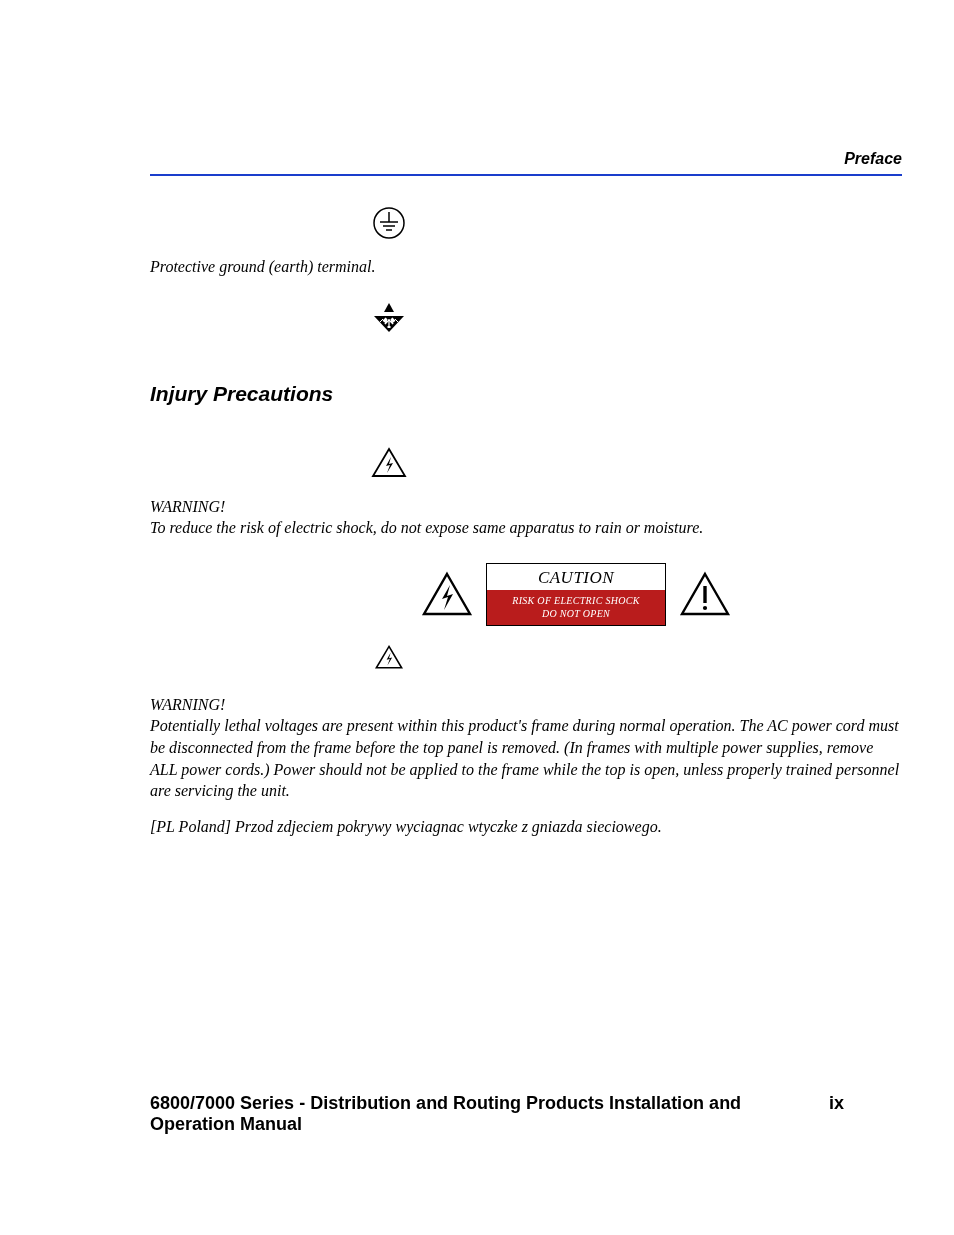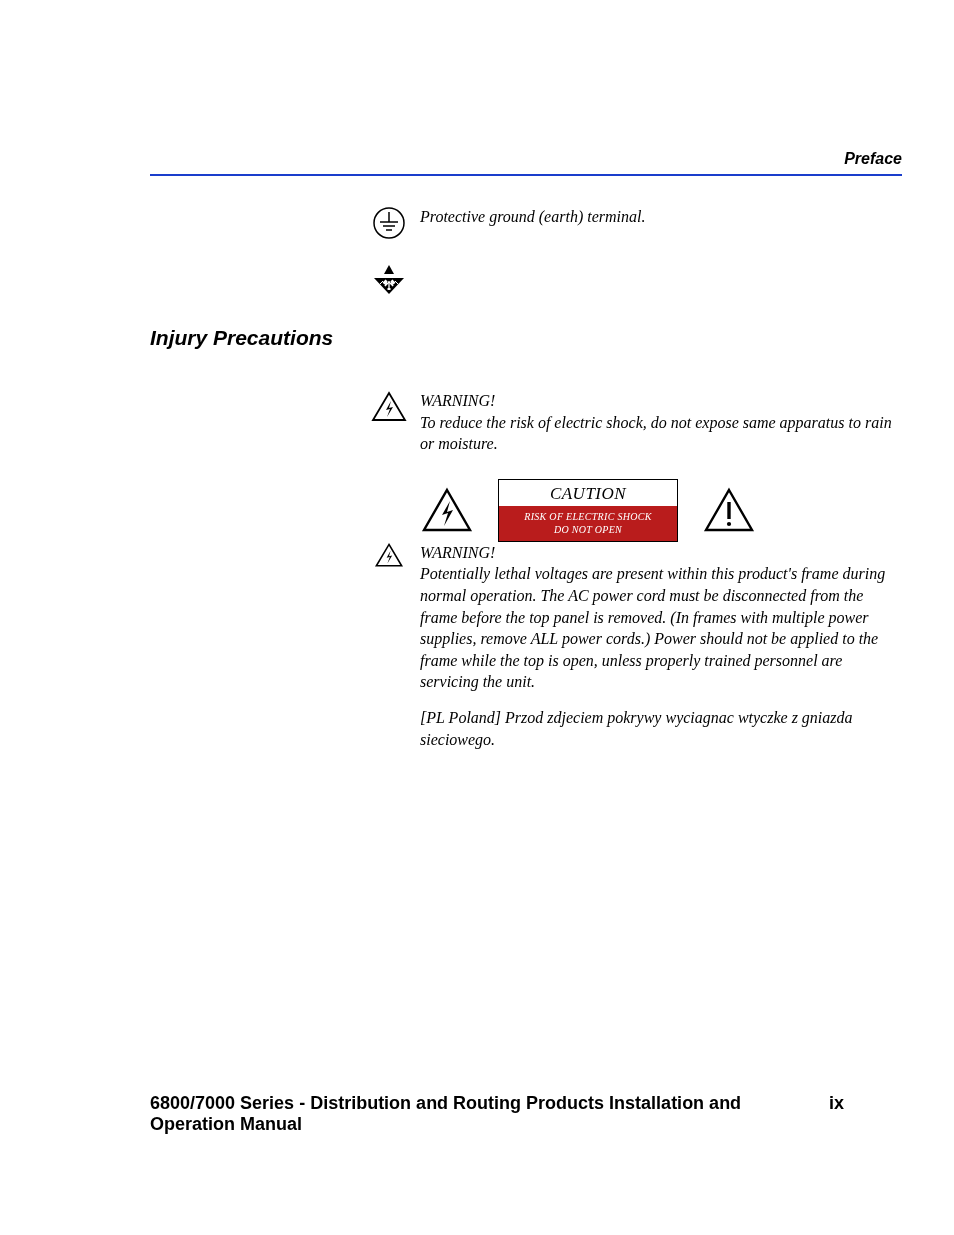--- a/index.html
+++ b/index.html
@@ -27,20 +27,21 @@
   }
   .header-rule {
     border: none;
     border-top: 2px solid #1a3dcc;
     margin: 0 0 30px 0;
   }
   .entry {
     display: flex;
     align-items: flex-start;
     margin-bottom: 24px;
+    flex-direction: column;
   }
   .icon-col {
     width: 50px;
     flex: 0 0 50px;
     display: flex;
     justify-content: center;
     align-items: flex-start;
     margin-left: 214px;
     margin-right: 6px;
   }
@@ -52,22 +53,23 @@
   .section-heading {
     font-family: Arial, Helvetica, sans-serif;
     font-weight: bold;
     font-size: 21px;
     margin-top: 30px;
     margin-bottom: 40px;
   }
   .caution-row {
     display: flex;
     align-items: center;
-    gap: 24px;
+    gap: 12px;
     margin-left: 270px;
+    margin-bottom: 18px;
   }
   .caution-box {
     border: 1.5px solid #000;
     width: 178px;
     text-align: center;
     font-family: Georgia, 'Times New Roman', serif;
   }
   .caution-top {
     padding: 4px 0 2px 0;
     font-size: 17px;

